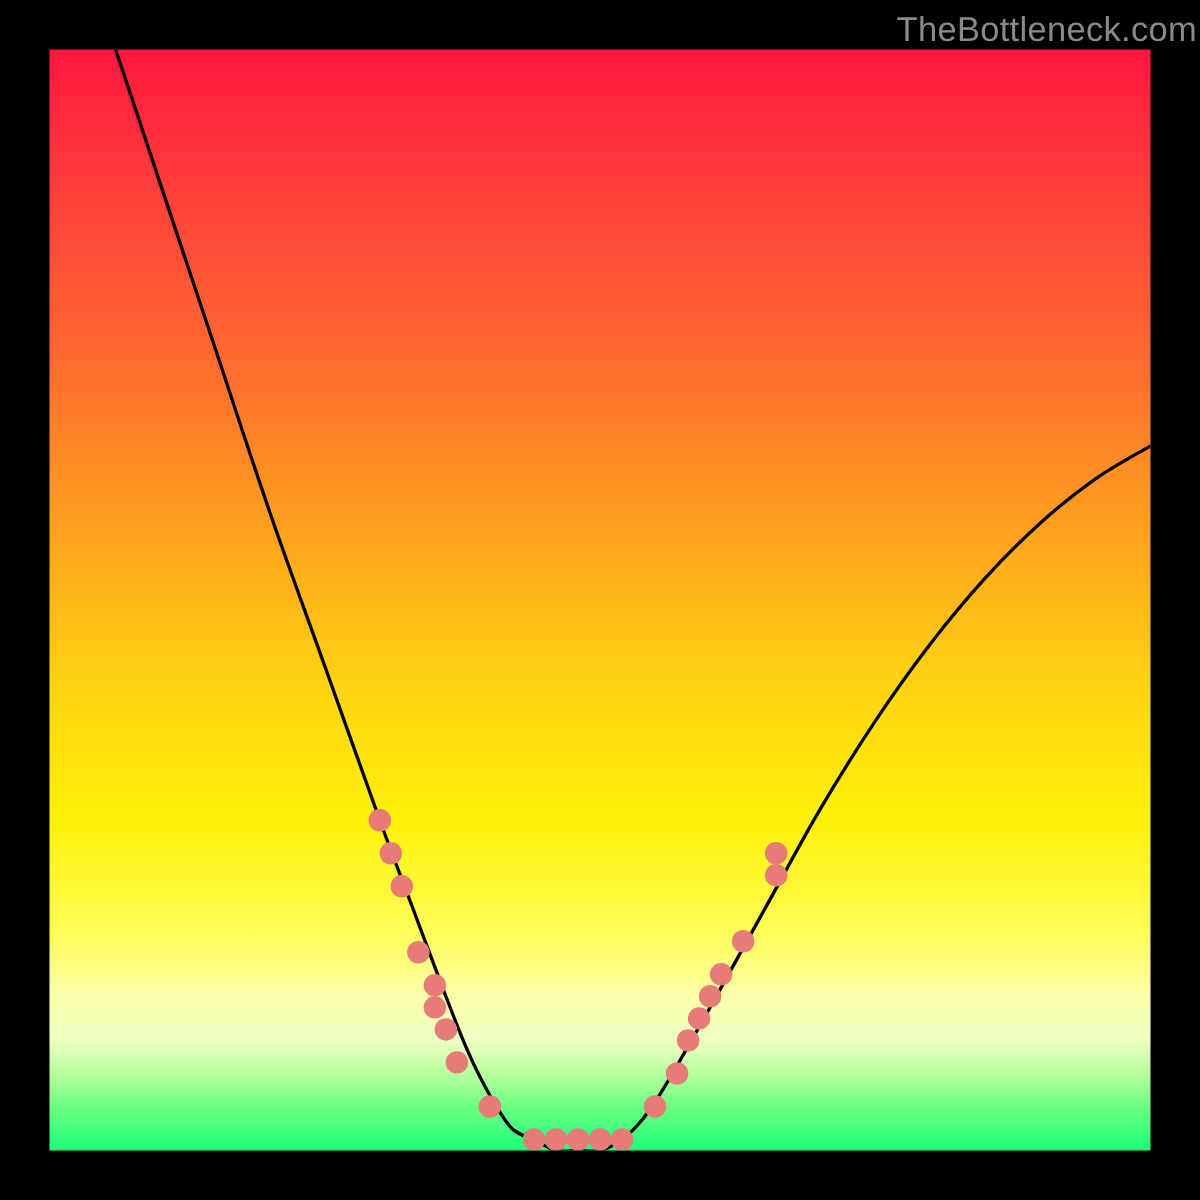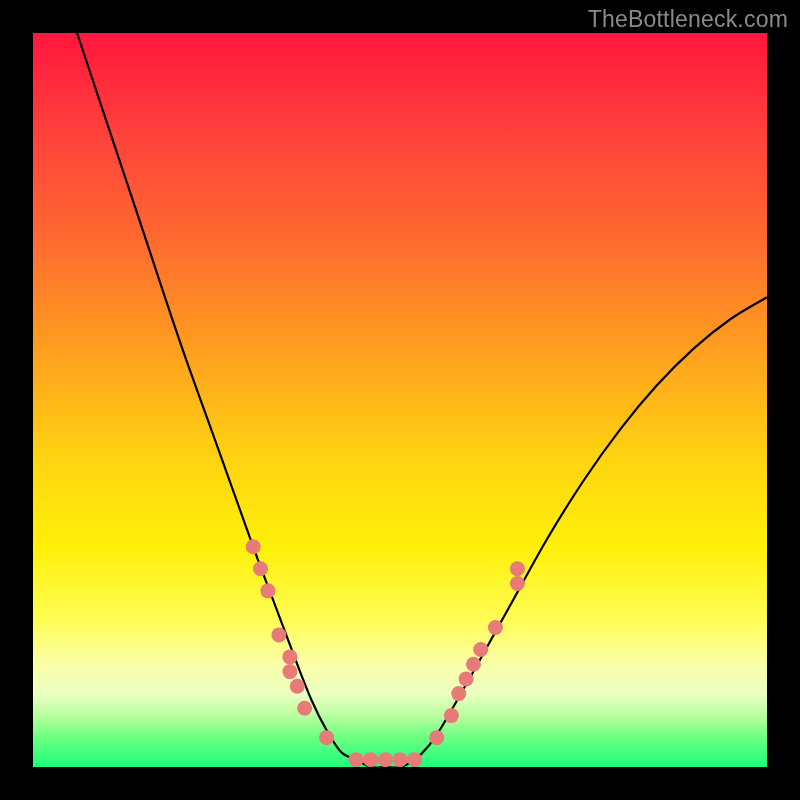--- a/index.html
+++ b/index.html
@@ -34,21 +34,21 @@
       #fbffa8 86%,
       #ecffc1 90%,
       #b9ff9f 93%,
       #6cff82 96%,
       #1dff79 100%
     );
   }
   .watermark {
     position: absolute;
     top: 6px;
-    right: 12px;
+    right: 2px;
     color: #8a8a8a;
     font-size: 23px;
     font-weight: 500;
     letter-spacing: 0.2px;
     z-index: 5;
     user-select: none;
   }
   svg.curve {
     position: absolute;
     left: 0;

